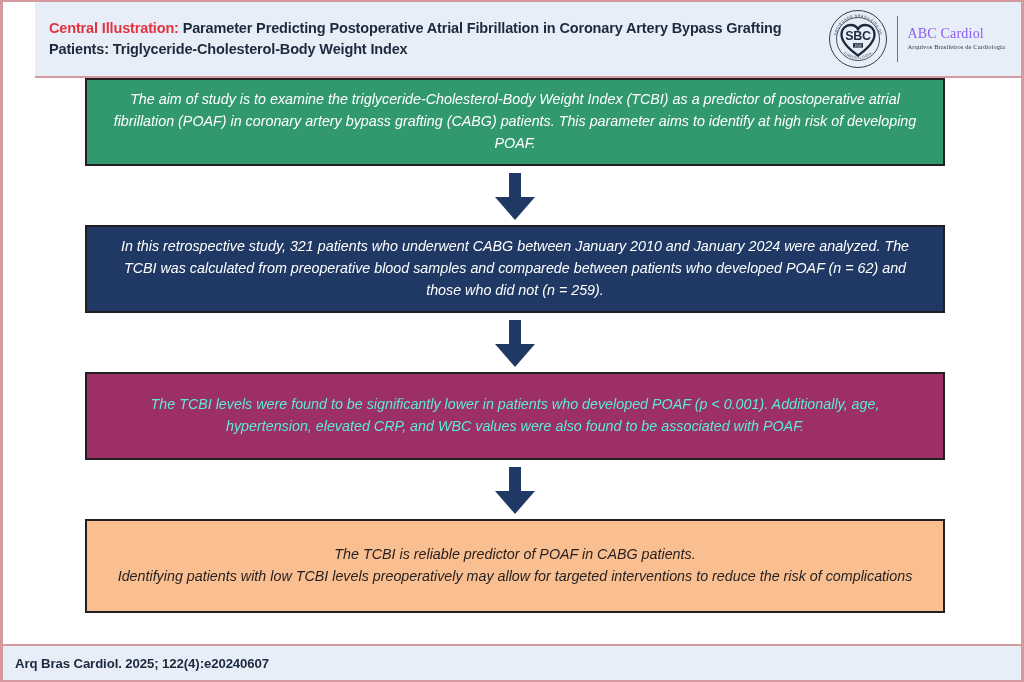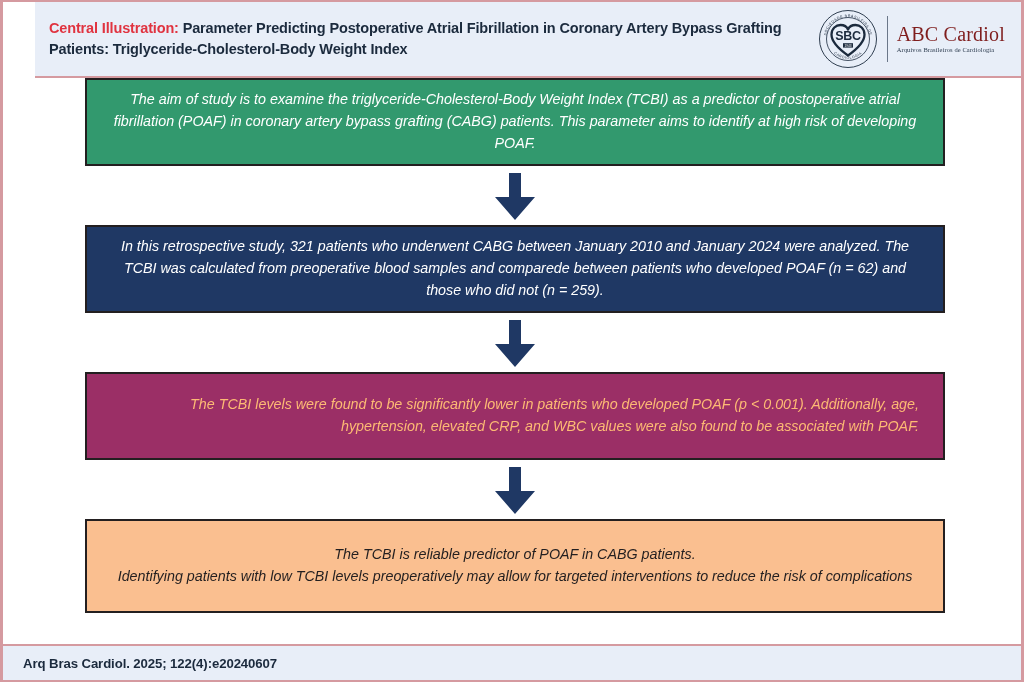--- a/index.html
+++ b/index.html
@@ -75,22 +75,22 @@
 
   .logo-text {
     display: flex;
     flex-direction: column;
     justify-content: center;
     line-height: 1;
   }
 
   .logo-title {
     font-family: "Liberation Serif", serif;
-    font-size: 20px;
-    color: #7f1d1d;
+    font-size: 14px;
+    color: #8b5cf6;
     letter-spacing: 0.2px;
     white-space: nowrap;
   }
 
   .logo-sub {
     font-family: "Liberation Serif", serif;
     font-size: 6.5px;
     color: #2b3a4d;
     margin-top: 3px;
     letter-spacing: 0.1px;
@@ -137,21 +137,21 @@
     height: 88px;
     background: #1f3864;
   }
   .box-methods .box-text { color: #ffffff; }
 
   .box-results {
     top: 294px;
     height: 88px;
     background: #9b2f66;
   }
-  .box-results .box-text { color: #fdba74; text-align: right; }
+  .box-results .box-text { color: #5eead4; }
 
   .box-conclusion {
     top: 441px;
     height: 94px;
     background: #fabf90;
   }
   .box-conclusion .box-text { color: #231f20; }
 
   
   .arrow {
@@ -172,21 +172,21 @@
   .footer {
     position: absolute;
     left: 0;
     bottom: 0;
     width: 100%;
     height: 36px;
     background: #e8eef8;
     border-top: 2px solid #d59aa0;
     display: flex;
     align-items: center;
-    padding-left: 20px;
+    padding-left: 12px;
   }
 
   .footer-text {
     font-size: 13.2px;
     font-weight: bold;
     color: #1b2a3d;
     letter-spacing: -0.1px;
   }
 </style>
 </head>

